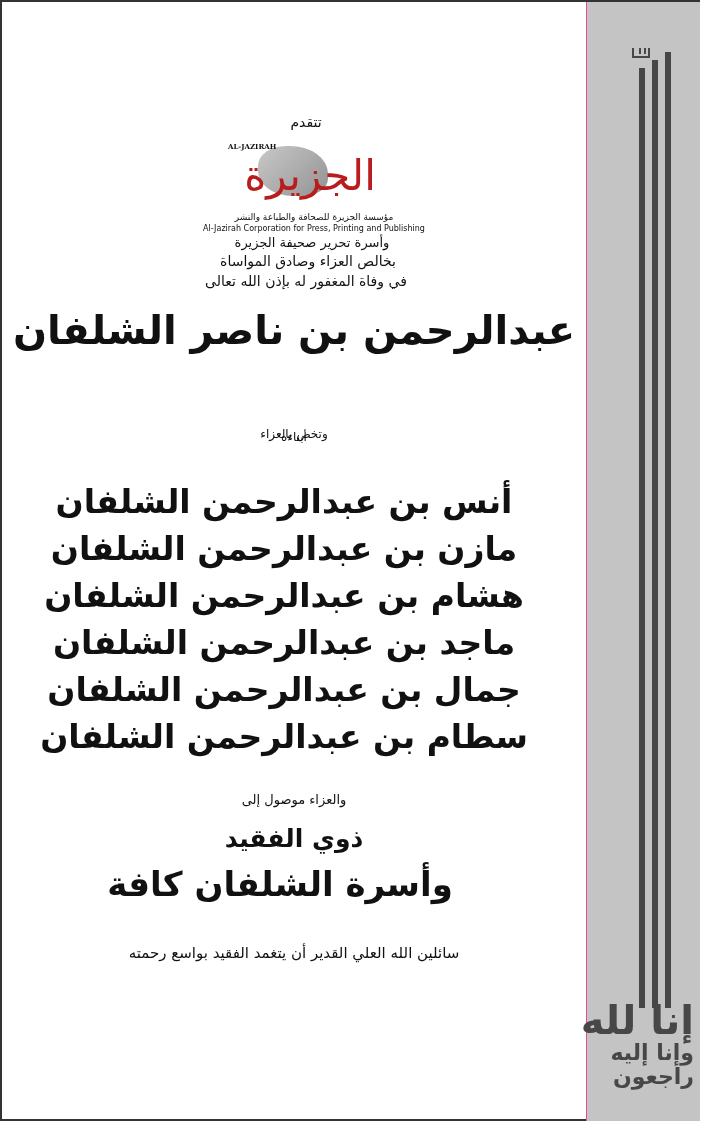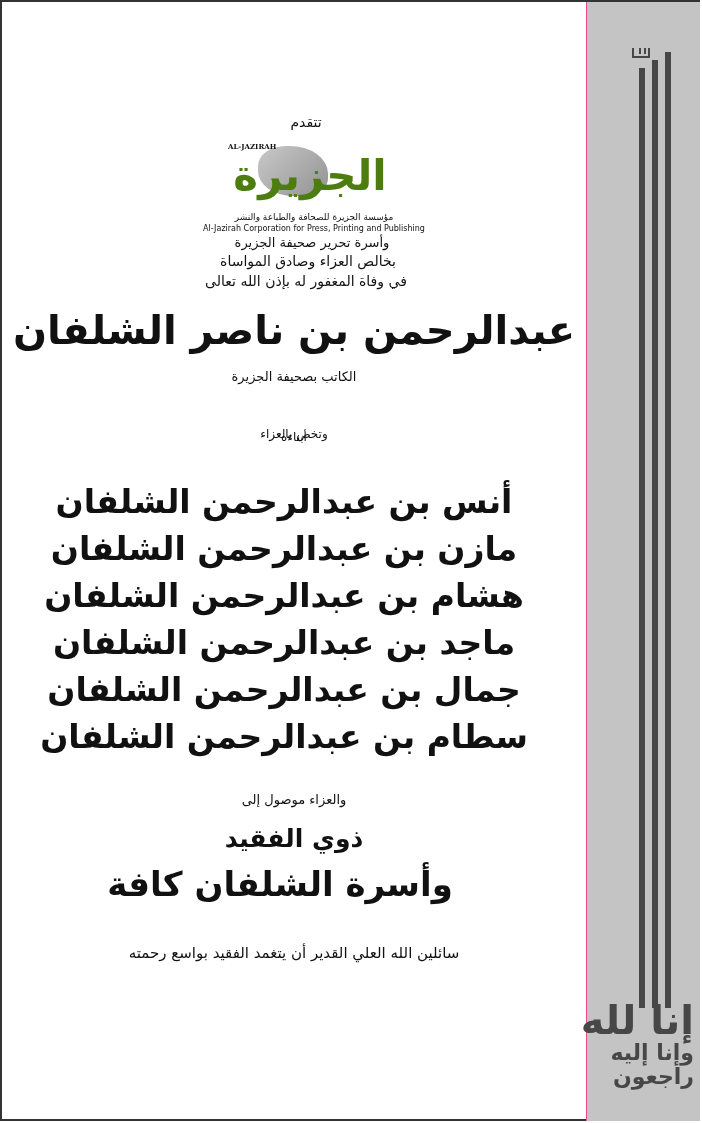--- a/index.html
+++ b/index.html
@@ -31,21 +31,21 @@
     .pt2 { top: 1038px; font-size: 22px; }
     .pt3 { top: 1062px; font-size: 22px; }
 
     .main { position: absolute; left: 2px; top: 2px; width: 584px; height: 969px; }
     .line { position: absolute; left: 0; width: 584px; text-align: center; direction: rtl; white-space: nowrap; }
 
     .presents { top: 112px; font-size: 14px; left: 12px; }
     .logo { position: absolute; left: 218px; top: 140px; width: 180px; height: 68px; }
     .logo-latin { position: absolute; left: 8px; top: 0; font-family: "DejaVu Serif", serif; font-size: 7px; font-weight: bold; }
     .logo-map { position: absolute; left: 38px; top: 4px; width: 70px; height: 50px; background: linear-gradient(135deg,#bbb,#777); border-radius: 40% 55% 35% 50%; opacity: .8; }
-    .logo-arabic { position: absolute; left: 0; top: 6px; width: 180px; text-align: center; direction: rtl; font-size: 42px; font-weight: bold; color: #4d7c0f; line-height: 56px; }
+    .logo-arabic { position: absolute; left: 0; top: 6px; width: 180px; text-align: center; direction: rtl; font-size: 42px; font-weight: normal; color: #b91c1c; line-height: 56px; }
     .corp-ar { top: 210px; font-size: 9px; left: 20px; }
     .corp-en { top: 222px; font-size: 8px; left: 20px; }
     .staff { top: 233px; font-size: 13px; left: 18px; }
     .condol { top: 251px; font-size: 14px; left: 14px; }
     .death { top: 271px; font-size: 14px; left: 12px; }
     .deceased { top: 305px; font-size: 40px; font-weight: bold; left: 0; }
     .role { top: 367px; font-size: 13px; }
     .specific { top: 425px; font-size: 12px; }
     .sons-label { top: 428px; font-size: 12px; }
     .son { font-size: 33px; font-weight: bold; left: -10px; }
@@ -68,21 +68,20 @@
     <div class="logo-arabic">الجزيرة</div>
   </div>
 
   <div class="line corp-ar">مؤسسة الجزيرة للصحافة والطباعة والنشر</div>
   <div class="line corp-en" style="direction:ltr">Al-Jazirah Corporation for Press, Printing and Publishing</div>
   <div class="line staff">وأسرة تحرير صحيفة الجزيرة</div>
   <div class="line condol">بخالص العزاء وصادق المواساة</div>
   <div class="line death">في وفاة المغفور له بإذن الله تعالى</div>
 
   <div class="line deceased">عبدالرحمن بن ناصر الشلفان</div>
-  <div class="line role">الكاتب بصحيفة الجزيرة</div>
 
   <div class="line specific">وتخص بالعزاء</div>
   <div class="line sons-label">أبناءه</div>
 
   <div class="line son" style="top:480px">أنس بن عبدالرحمن الشلفان</div>
   <div class="line son" style="top:527px">مازن بن عبدالرحمن الشلفان</div>
   <div class="line son" style="top:574px">هشام بن عبدالرحمن الشلفان</div>
   <div class="line son" style="top:621px">ماجد بن عبدالرحمن الشلفان</div>
   <div class="line son" style="top:668px">جمال بن عبدالرحمن الشلفان</div>
   <div class="line son" style="top:715px">سطام بن عبدالرحمن الشلفان</div>

